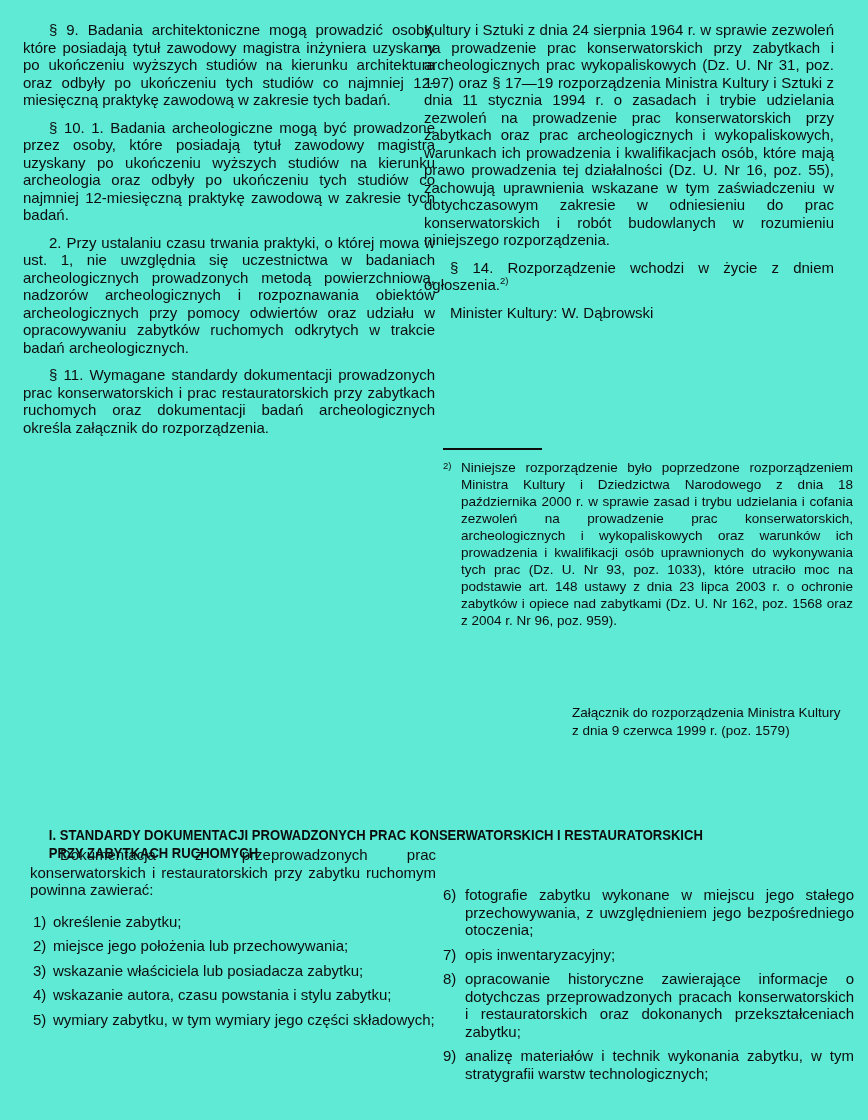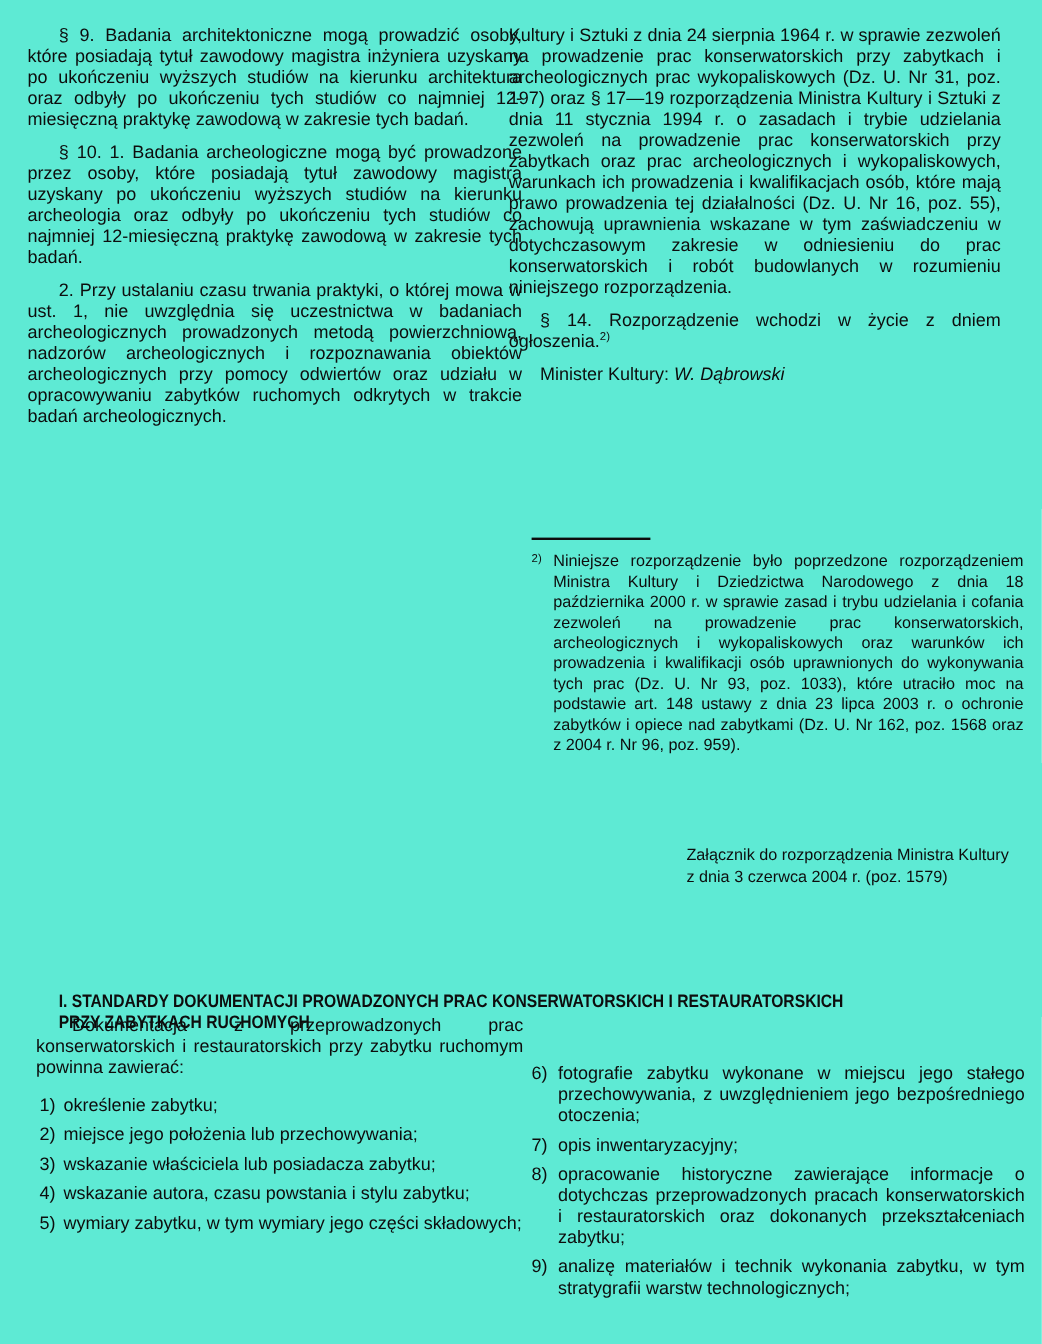--- a/index.html
+++ b/index.html
@@ -23,21 +23,21 @@
     text-align: justify;
     text-indent: 26px;
   }
   p.no-indent { text-indent: 0; }
   .signature {
     margin-top: 30px;
     text-align: right;
     text-indent: 0;
     padding-right: 28px;
   }
-  .signature .name { font-style: italic; }
+  .signature .name { }
   sup.fnref { font-size: 9.5px; line-height: 0; vertical-align: super; }
 
   .footnote-block { position: absolute; left: 443px; top: 448px; width: 410px; }
   .fn-rule { width: 99px; border-top: 2px solid #0d0d0d; margin-bottom: 9px; }
   .footnote {
     position: relative;
     padding-left: 18px;
     font-size: 13.5px;
     line-height: 17px;
     text-align: justify;
@@ -77,39 +77,40 @@
 </style>
 </head>
 <body>
 
 <div class="page">
 
   <div class="col top-left">
     <p>§ 9. Badania architektoniczne mogą prowadzić osoby, które posiadają tytuł zawodowy magistra inżyniera uzyskany po ukończeniu wyższych studiów na kierunku architektura oraz odbyły po ukończeniu tych studiów co najmniej 12-miesięczną praktykę zawodową w zakresie tych badań.</p>
     <p>§ 10. 1. Badania archeologiczne mogą być prowadzone przez osoby, które posiadają tytuł zawodowy magistra uzyskany po ukończeniu wyższych studiów na kierunku archeologia oraz odbyły po ukończeniu tych studiów co najmniej 12-miesięczną praktykę zawodową w zakresie tych badań.</p>
     <p>2. Przy ustalaniu czasu trwania praktyki, o której mowa w ust. 1, nie uwzględnia się uczestnictwa w badaniach archeologicznych prowadzonych metodą powierzchniową, nadzorów archeologicznych i rozpoznawania obiektów archeologicznych przy pomocy odwiertów oraz udziału w opracowywaniu zabytków ruchomych odkrytych w trakcie badań archeologicznych.</p>
+    <p>§ 11. Wymagane standardy dokumentacji prowadzonych prac konserwatorskich i prac restauratorskich przy zabytkach ruchomych oraz dokumentacji badań archeologicznych określa załącznik do rozporządzenia.</p>
   </div>
 
   <div class="col top-right">
     <p class="no-indent">Kultury i Sztuki z dnia 24 sierpnia 1964 r. w sprawie zezwoleń na prowadzenie prac konserwatorskich przy zabytkach i archeologicznych prac wykopaliskowych (Dz. U. Nr 31, poz. 197) oraz § 17—19 rozporządzenia Ministra Kultury i Sztuki z dnia 11 stycznia 1994 r. o zasadach i trybie udzielania zezwoleń na prowadzenie prac konserwatorskich przy zabytkach oraz prac archeologicznych i wykopaliskowych, warunkach ich prowadzenia i kwalifikacjach osób, które mają prawo prowadzenia tej działalności (Dz. U. Nr 16, poz. 55), zachowują uprawnienia wskazane w tym zaświadczeniu w dotychczasowym zakresie w odniesieniu do prac konserwatorskich i robót budowlanych w rozumieniu niniejszego rozporządzenia.</p>
     <p><span>§ 14. Rozporządzenie wchodzi w życie z dniem ogłoszenia.</span><sup class="fnref">2)</sup></p>
     <p class="signature"><span>Minister Kultury: </span><span class="name">W. Dąbrowski</span></p>
   </div>
 
   <div class="footnote-block">
     <div class="fn-rule"></div>
     <div class="footnote">
       <span class="fn-marker">2)</span>
       <span>Niniejsze rozporządzenie było poprzedzone rozporządzeniem Ministra Kultury i Dziedzictwa Narodowego z dnia 18 października 2000 r. w sprawie zasad i trybu udzielania i cofania zezwoleń na prowadzenie prac konserwatorskich, archeologicznych i wykopaliskowych oraz warunków ich prowadzenia i kwalifikacji osób uprawnionych do wykonywania tych prac (Dz. U. Nr 93, poz. 1033), które utraciło moc na podstawie art. 148 ustawy z dnia 23 lipca 2003 r. o ochronie zabytków i opiece nad zabytkami (Dz. U. Nr 162, poz. 1568 oraz z 2004 r. Nr 96, poz. 959).</span>
     </div>
   </div>
 
   <div class="annex-note">
     <div>Załącznik do rozporządzenia Ministra Kultury</div>
-    <div>z dnia 3 czerwca 2004 r. (poz. 1579)</div>
+    <div>z dnia 9 czerwca 1999 r. (poz. 1579)</div>
   </div>
 
   <div class="heading">
     <div class="heading-inner">
       <div>I. STANDARDY DOKUMENTACJI PROWADZONYCH PRAC KONSERWATORSKICH I RESTAURATORSKICH</div>
       <div>PRZY ZABYTKACH RUCHOMYCH</div>
     </div>
   </div>
 
   <div class="col bottom-left">

